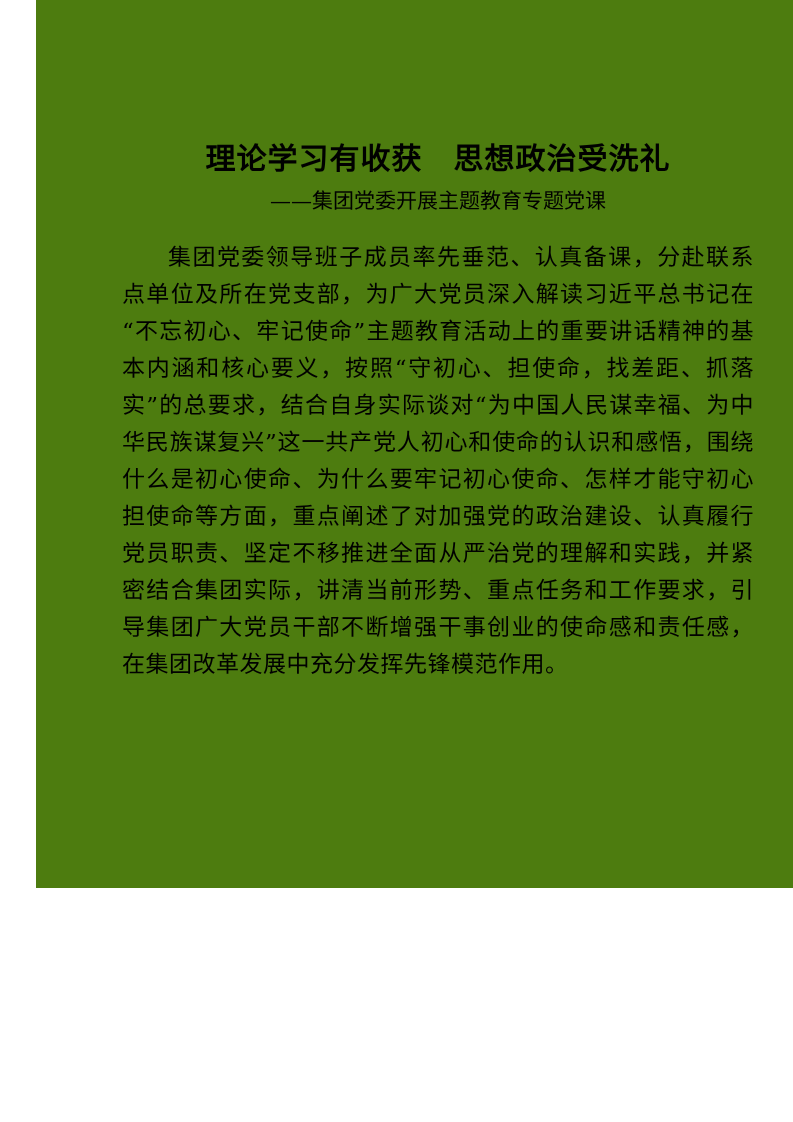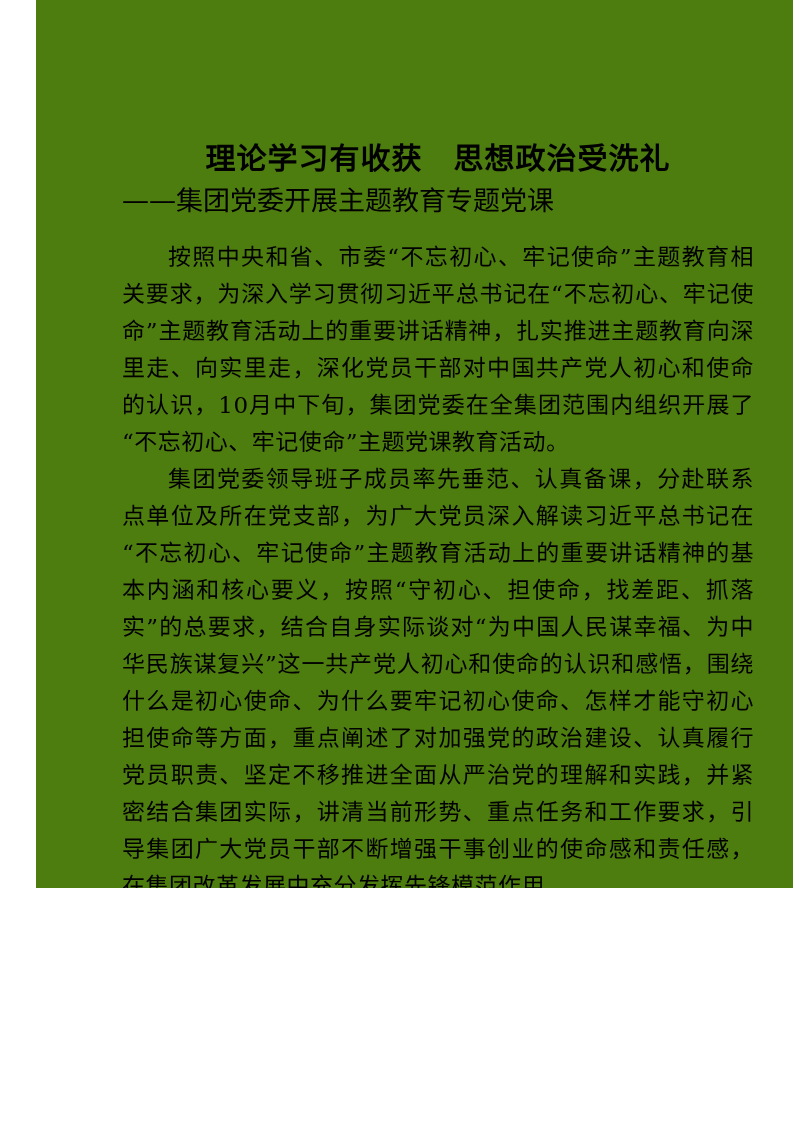--- a/index.html
+++ b/index.html
@@ -27,23 +27,23 @@
     margin: 136px 0 0 0;
     font-size: 30px;
     line-height: 46px;
     font-weight: bold;
     text-align: center;
     letter-spacing: 1px;
     white-space: nowrap;
   }
   .doc-subtitle {
     margin-top: 3px;
-    font-size: 27px;
+    font-size: 21px;
     line-height: 32px;
-    text-align: left;
+    text-align: center;
     font-weight: normal;
   }
   .body-text {
     margin-top: 22px;
   }
   .para {
     margin: 0;
     font-size: 23px;
     line-height: 37px;
     text-align: justify;
@@ -53,17 +53,16 @@
   }
 </style>
 </head>
 <body>
 
 <div class="page">
   <div class="content">
     <h1 class="doc-title">理论学习有收获　思想政治受洗礼</h1>
     <div class="doc-subtitle">——集团党委开展主题教育专题党课</div>
     <div class="body-text">
-      <p class="para">按照中央和省、市委“不忘初心、牢记使命”主题教育相关要求，为深入学习贯彻习近平总书记在“不忘初心、牢记使命”主题教育活动上的重要讲话精神，扎实推进主题教育向深里走、向实里走，深化党员干部对中国共产党人初心和使命的认识，10月中下旬，集团党委在全集团范围内组织开展了“不忘初心、牢记使命”主题党课教育活动。</p>
       <p class="para">集团党委领导班子成员率先垂范、认真备课，分赴联系点单位及所在党支部，为广大党员深入解读习近平总书记在“不忘初心、牢记使命”主题教育活动上的重要讲话精神的基本内涵和核心要义，按照“守初心、担使命，找差距、抓落实”的总要求，结合自身实际谈对“为中国人民谋幸福、为中华民族谋复兴”这一共产党人初心和使命的认识和感悟，围绕什么是初心使命、为什么要牢记初心使命、怎样才能守初心担使命等方面，重点阐述了对加强党的政治建设、认真履行党员职责、坚定不移推进全面从严治党的理解和实践，并紧密结合集团实际，讲清当前形势、重点任务和工作要求，引导集团广大党员干部不断增强干事创业的使命感和责任感，在集团改革发展中充分发挥先锋模范作用。</p>
     </div>
   </div>
 </div>
 
 </body></html>

